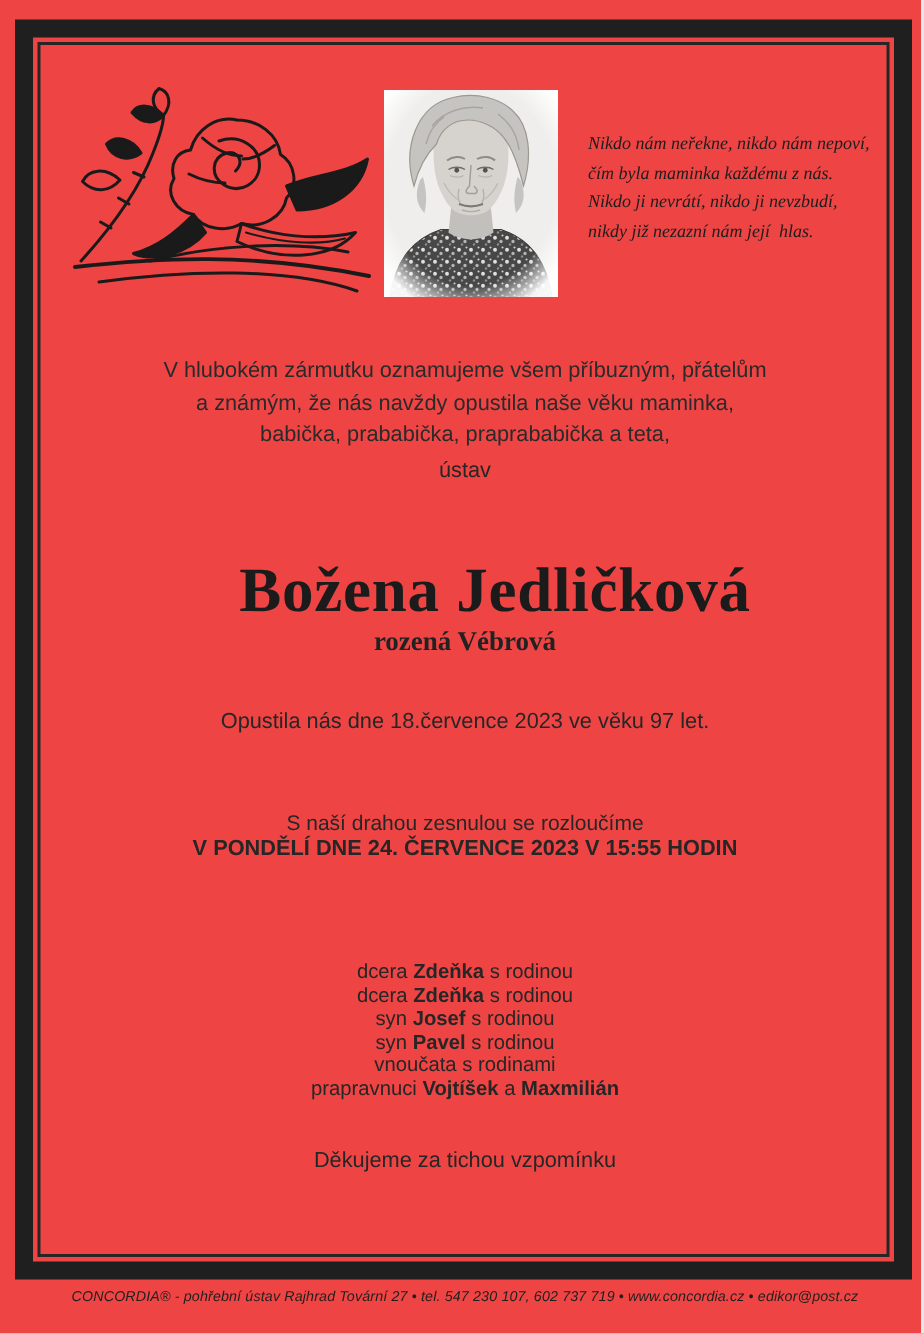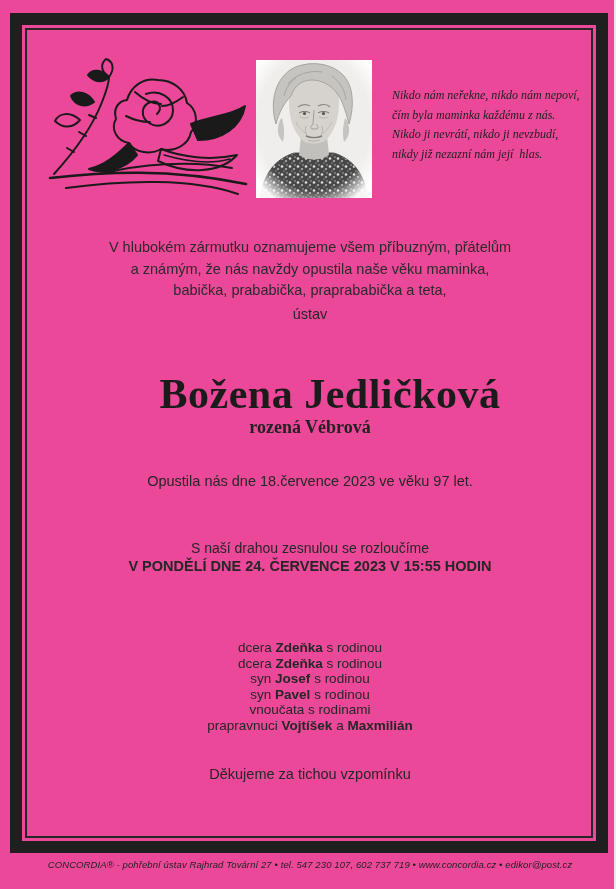--- a/index.html
+++ b/index.html
@@ -1,19 +1,19 @@
 <!DOCTYPE html>
 <html><head>
 <meta charset="utf-8">
 <style>
   * { margin:0; padding:0; box-sizing:border-box; }
   html,body { background:#ffffff; }
   .page {
     position:relative; width:616px; height:889px; overflow:hidden;
-    background:#ec4899; color:#262626;
+    background:#ef4444; color:#262626;
     font-family:"Liberation Sans", sans-serif;
   }
   .frame {
     position:absolute; left:10px; top:13px; width:598px; height:840px;
     border:12px solid #1f1f1f;
   }
   .frame-inner {
     position:absolute; left:3px; top:3px; right:3px; bottom:3px;
     border:2px solid #262626;
   }

